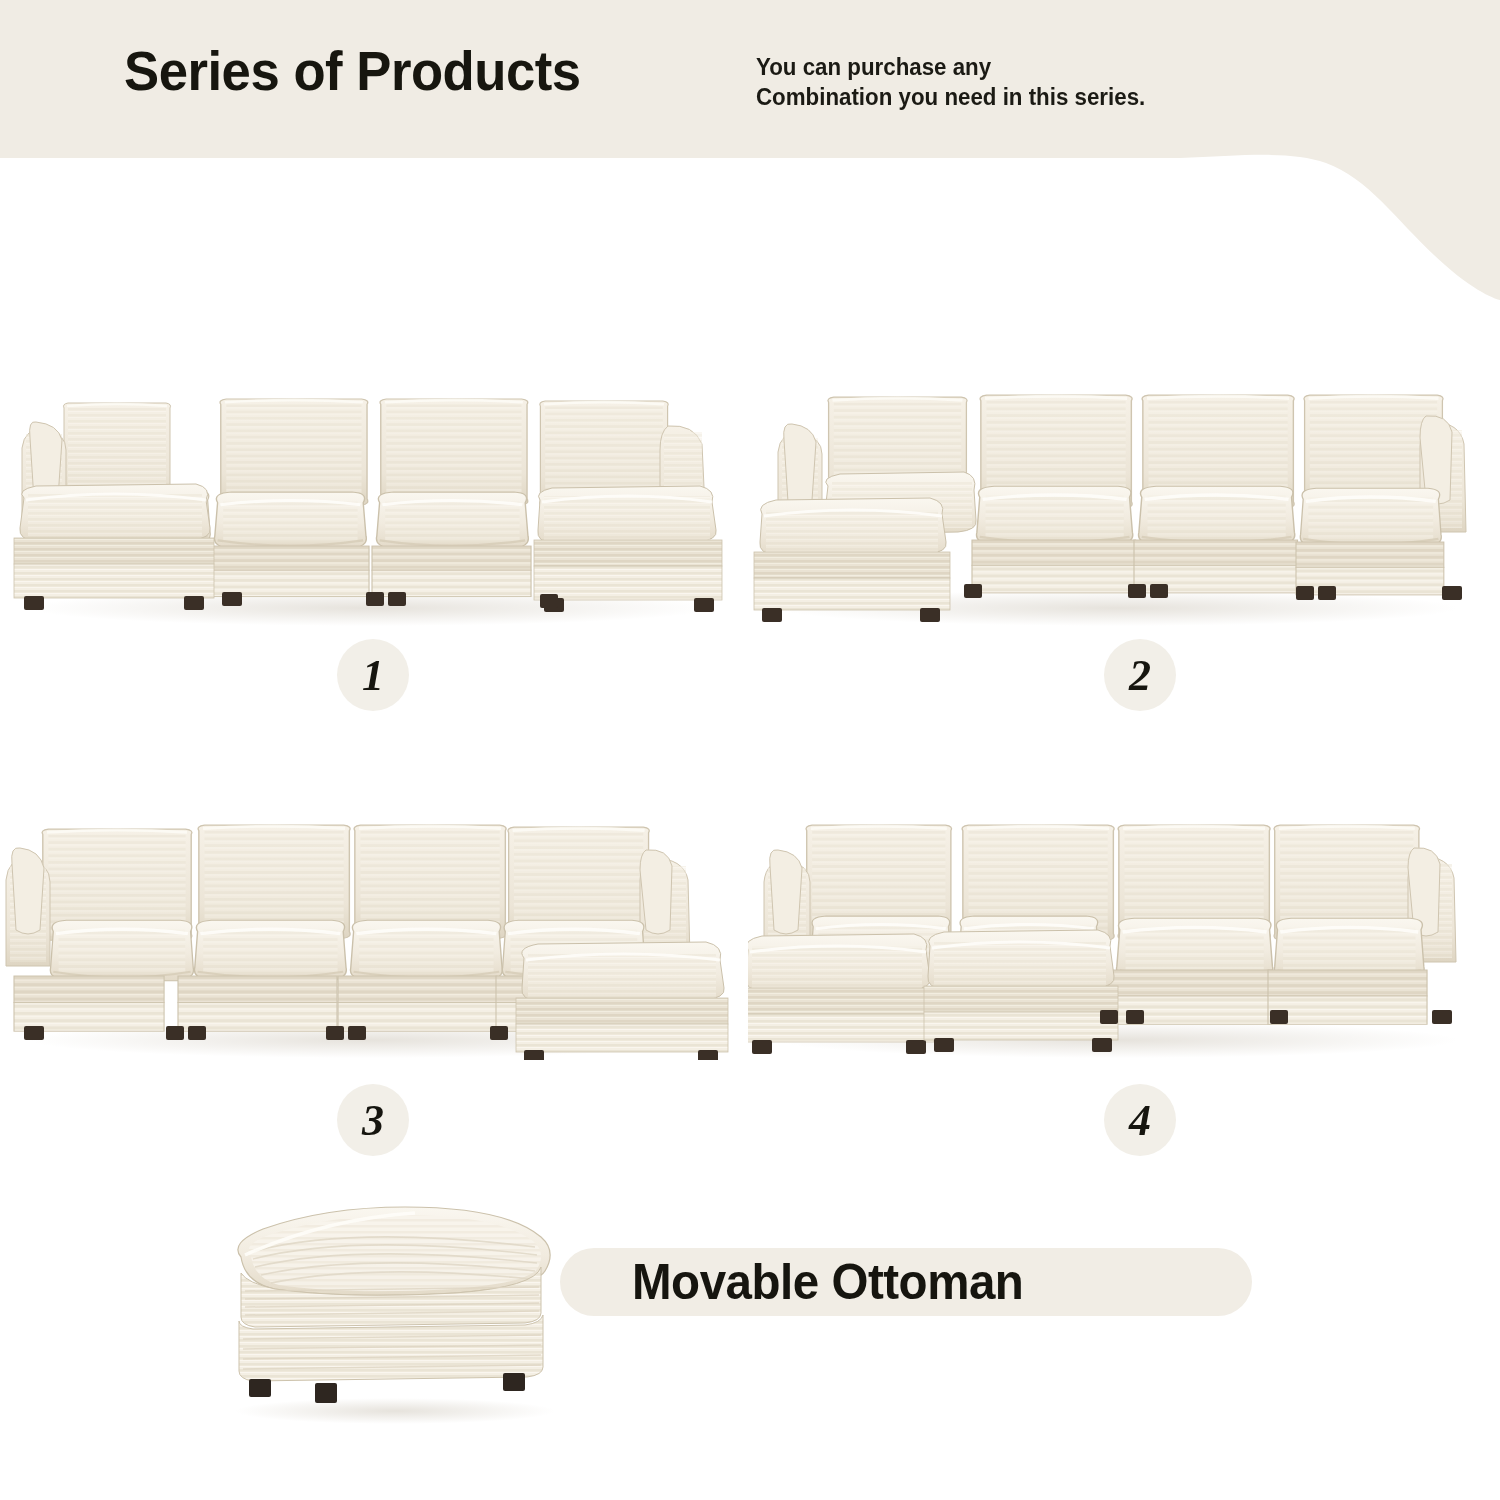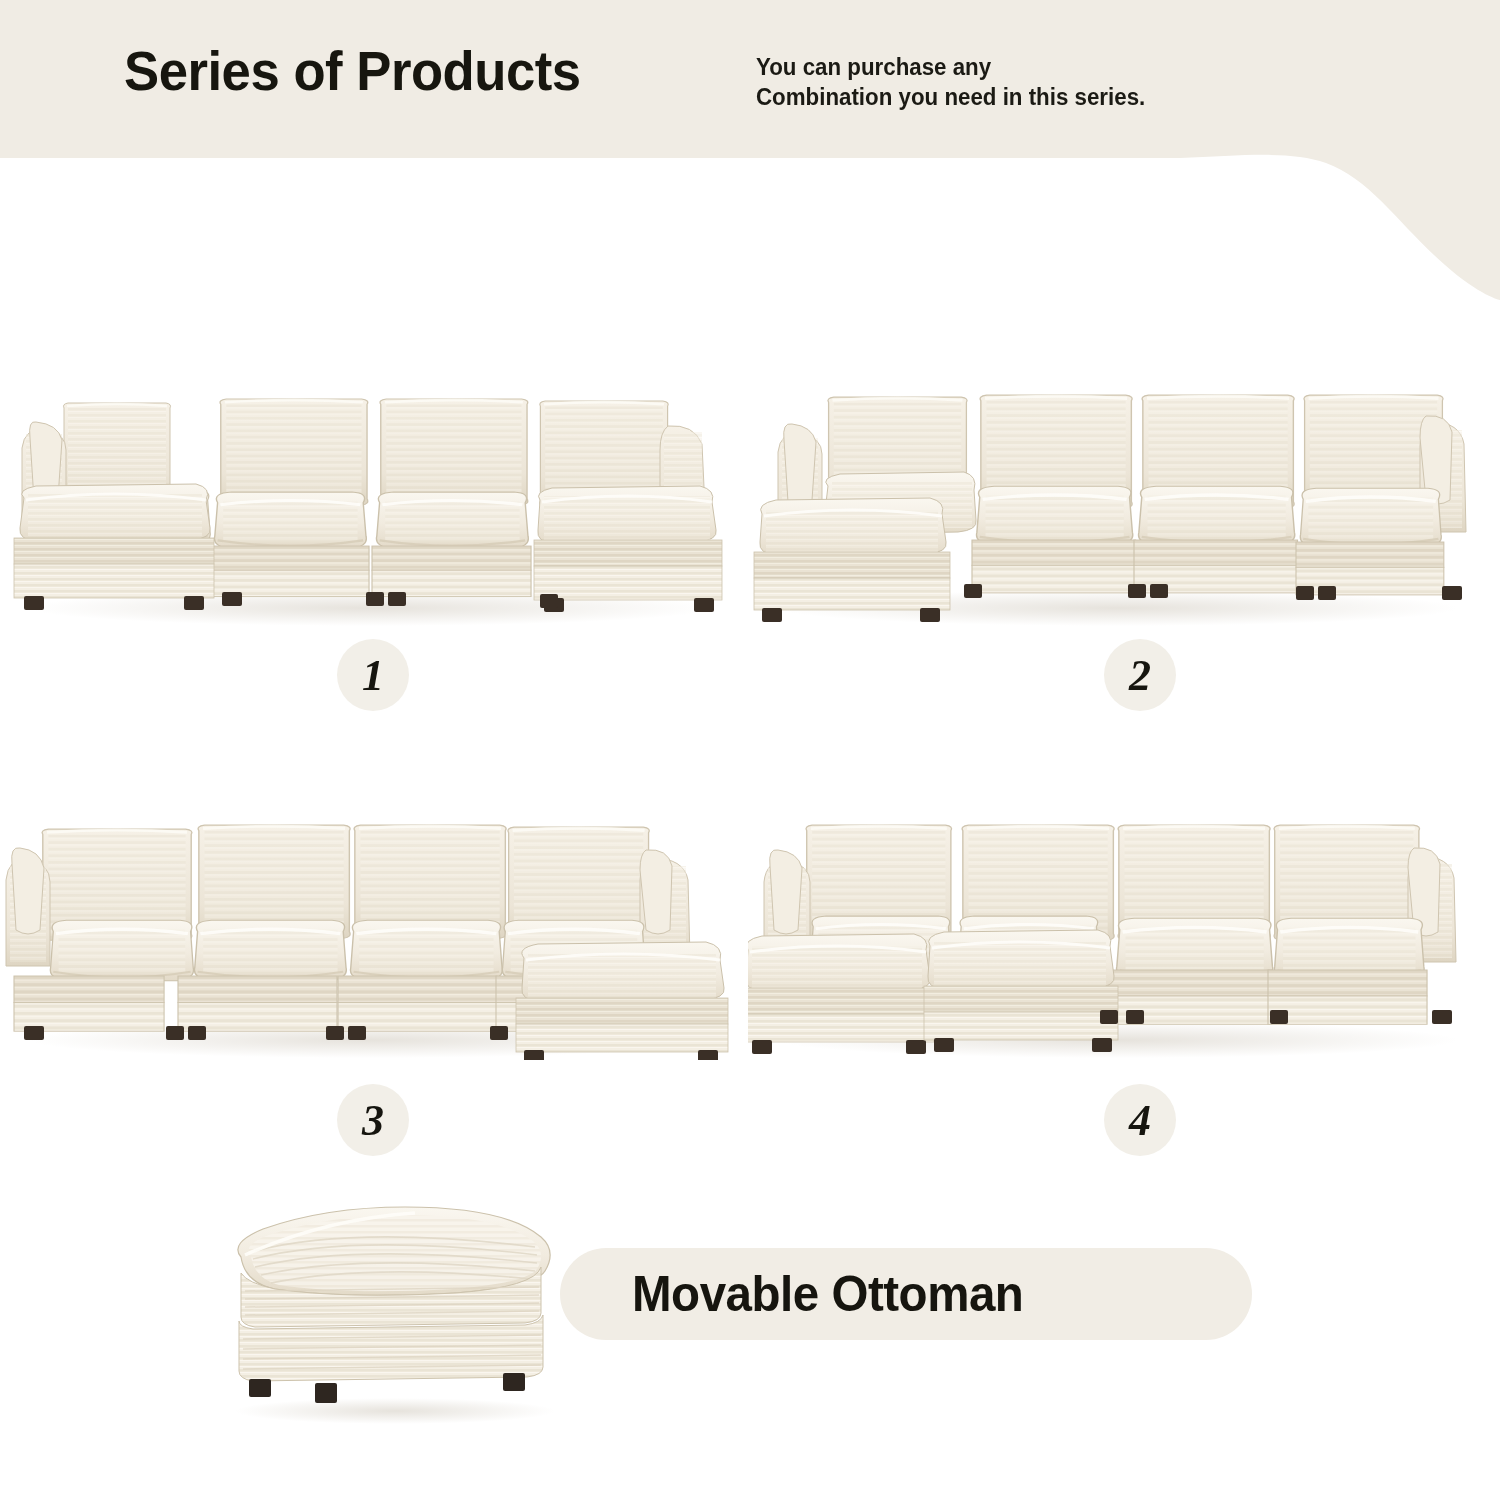--- a/index.html
+++ b/index.html
@@ -44,21 +44,21 @@
     background:#f2efe8;
     display:flex; align-items:center; justify-content:center;
     font-size:44px; font-weight:700; color:#16150f;
     font-family:"Liberation Serif", serif;
     font-style:italic;
   }
 
   
   .ott-banner {
     position:absolute; left:560px; top:1248px;
-    width:692px; height:92px;
+    width:692px; height:68px;
     background:#f1ede5; border-radius:46px;
     display:flex; align-items:center;
   }
   .ott-banner-label {
     margin-left:72px;
     font-size:50px; font-weight:700; color:#16150f;
     letter-spacing:-0.5px; white-space:nowrap;
     transform:scaleX(0.95); transform-origin:left center;
   }
 

